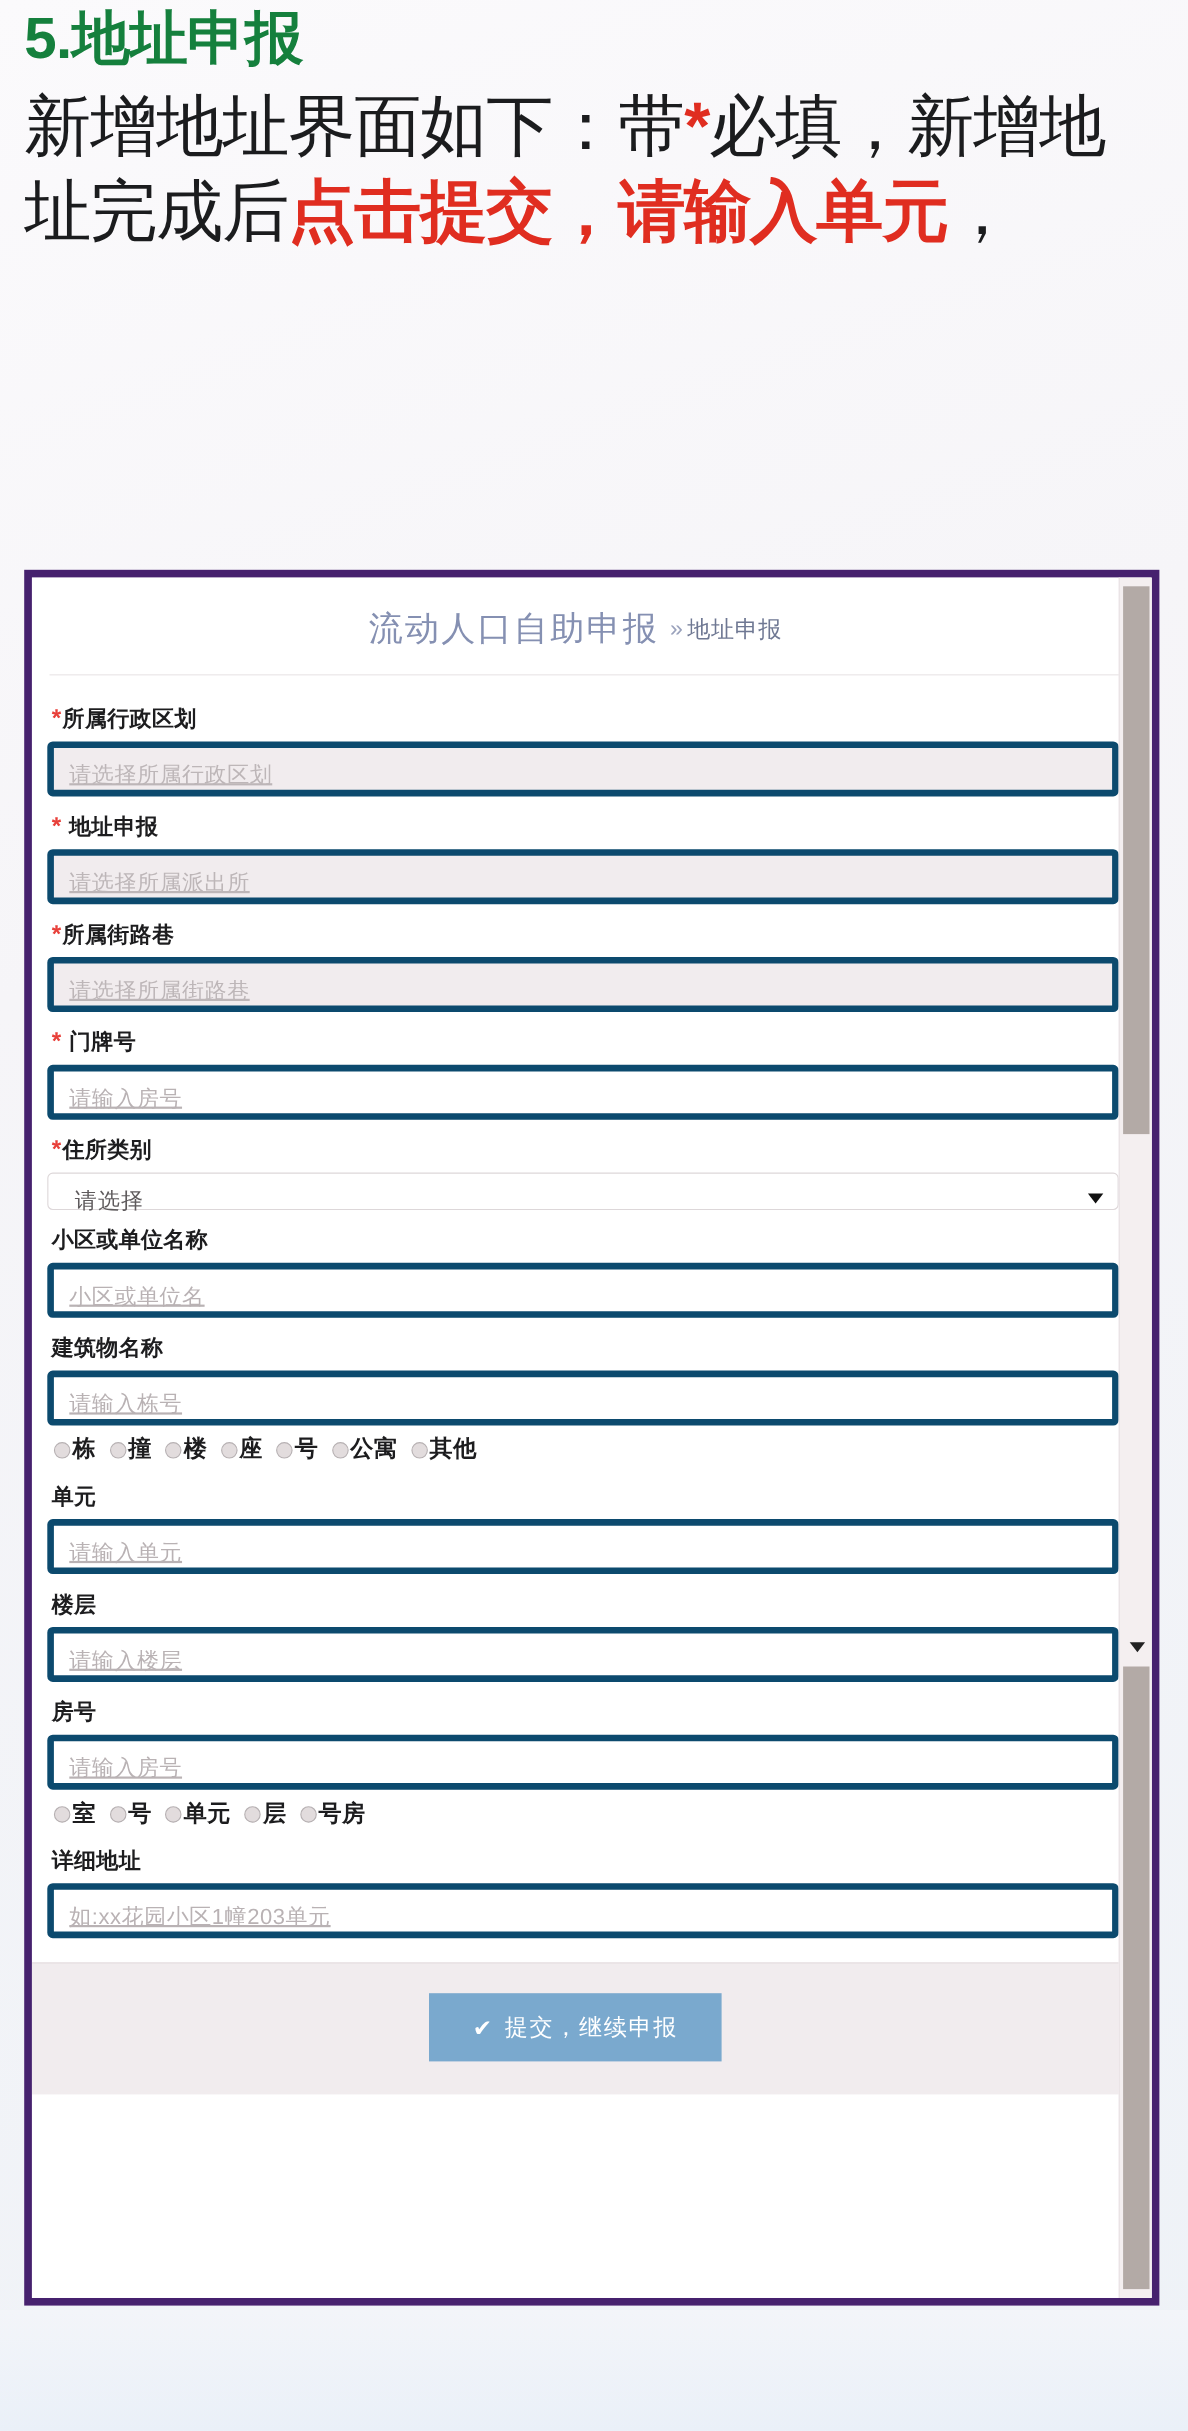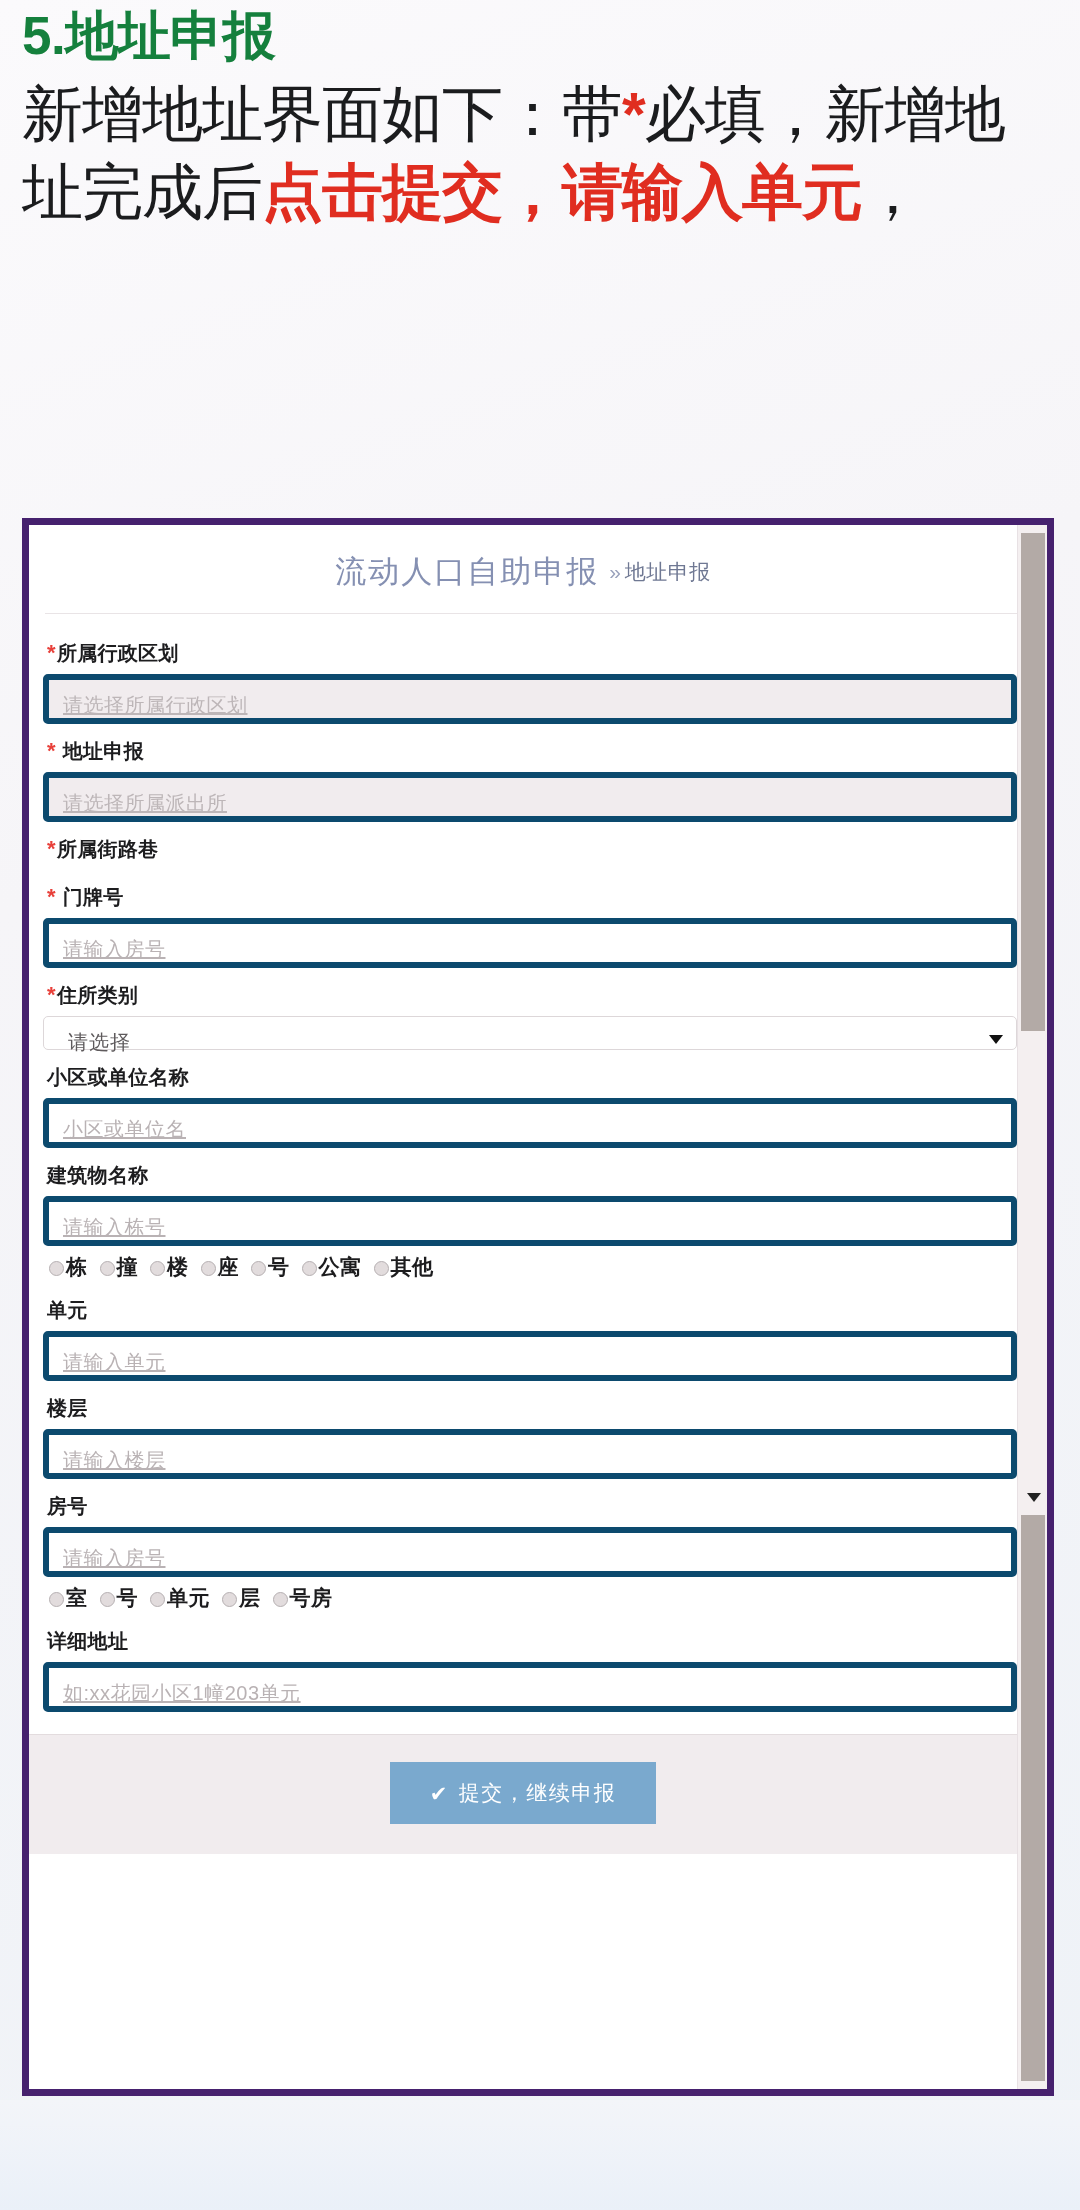--- a/index.html
+++ b/index.html
@@ -291,20 +291,21 @@
         <div class="text-input disabled-input">请选择所属行政区划</div>
       </div>
 
       <div class="field-group">
         <div class="field-label"><span class="req">*</span> <span>地址申报</span></div>
         <div class="text-input disabled-input">请选择所属派出所</div>
       </div>
 
       <div class="field-group">
         <div class="field-label"><span class="req">*</span><span>所属街路巷</span></div>
+        <div class="text-input disabled-input">请选择所属街路巷</div>
       </div>
 
       <div class="field-group">
         <div class="field-label"><span class="req">*</span> <span>门牌号</span></div>
         <div class="text-input">请输入房号</div>
       </div>
 
       <div class="field-group">
         <div class="field-label"><span class="req">*</span><span>住所类别</span></div>
         <div class="select-wrap">

